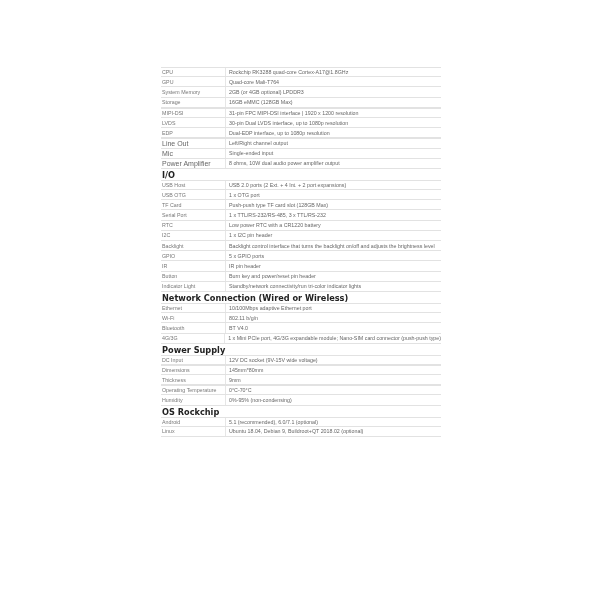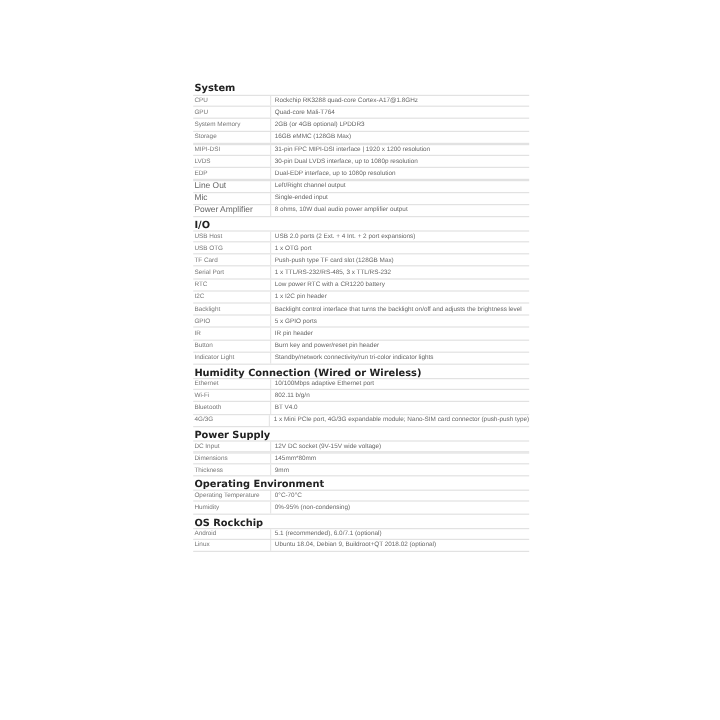--- a/index.html
+++ b/index.html
@@ -12,21 +12,20 @@
     .row .value { flex: 1; padding-left: 3px; font-size: 5.3px; color: #666; white-space: nowrap; overflow: visible; }
     .row.big .label { font-size: 7px; color: #666; }
     .rows .row:first-child { border-top: 1px solid #e2e2e2; }
   </style>
 </head>
 <body>
 
 <div class="spec-table">
 
   <div>
-    <div class="section-title first">System</div>
     <div class="rows">
       <div class="row">
           <span class="label">CPU</span>
           <span class="value">Rockchip RK3288 quad-core Cortex-A17@1.8GHz</span>
         </div>
       <div class="row">
           <span class="label">GPU</span>
           <span class="value">Quad-core Mali-T764</span>
         </div>
       <div class="row">
@@ -118,21 +117,21 @@
           <span class="value">Burn key and power/reset pin header</span>
         </div>
       <div class="row">
           <span class="label">Indicator Light</span>
           <span class="value">Standby/network connectivity/run tri-color indicator lights</span>
         </div>
     </div>
   </div>
 
   <div>
-    <div class="section-title">Humidity Connection (Wired or Wireless)</div>
+    <div class="section-title">Network Connection (Wired or Wireless)</div>
     <div class="rows">
       <div class="row">
           <span class="label">Ethernet</span>
           <span class="value">10/100Mbps adaptive Ethernet port</span>
         </div>
       <div class="row">
           <span class="label">Wi-Fi</span>
           <span class="value">802.11 b/g/n</span>
         </div>
       <div class="row">
@@ -163,21 +162,20 @@
           <span class="value">145mm*80mm</span>
         </div>
       <div class="row">
           <span class="label">Thickness</span>
           <span class="value">9mm</span>
         </div>
     </div>
   </div>
 
   <div>
-    <div class="section-title">Operating Environment</div>
     <div class="rows">
       <div class="row">
           <span class="label">Operating Temperature</span>
           <span class="value">0°C-70°C</span>
         </div>
       <div class="row">
           <span class="label">Humidity</span>
           <span class="value">0%-95% (non-condensing)</span>
         </div>
     </div>

